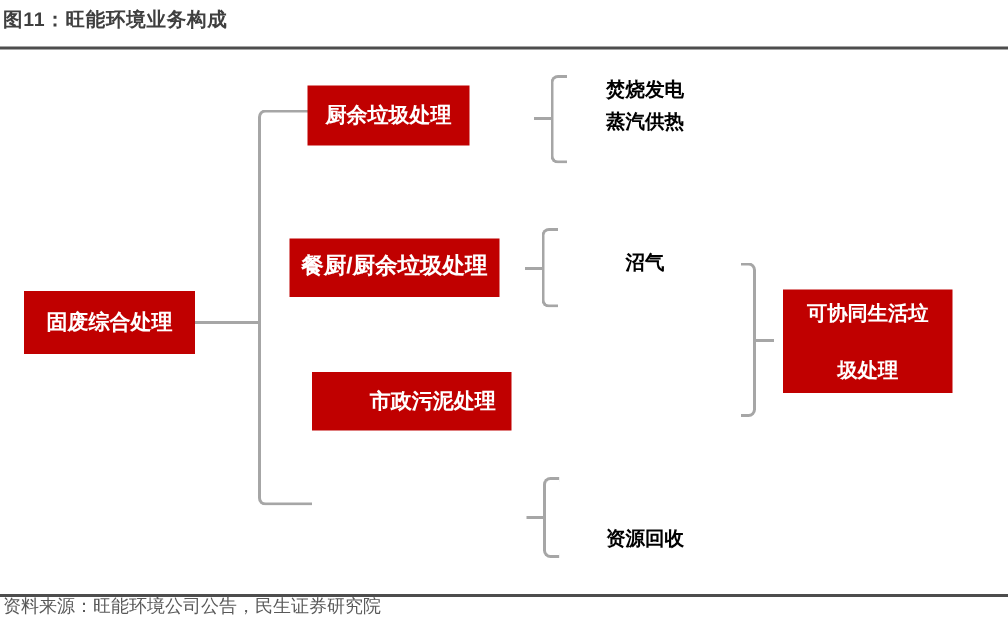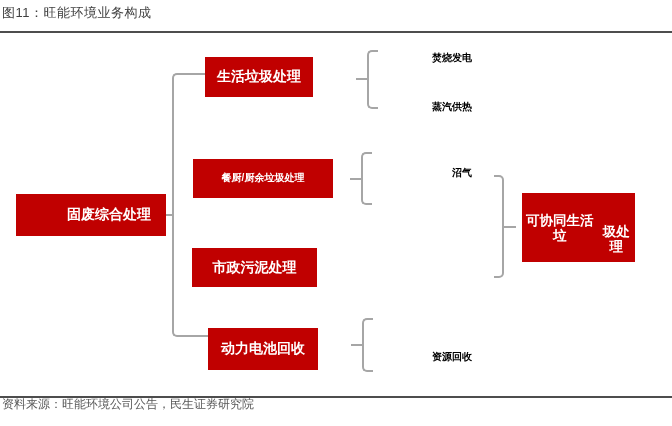--- a/index.html
+++ b/index.html
@@ -3,50 +3,50 @@
 <meta charset="utf-8">
 <style>
   html,body{margin:0;padding:0;background:#fff;}
   .page{
     position:relative;width:672px;height:426px;background:#fff;overflow:hidden;
     font-family:"Liberation Sans","DejaVu Sans",sans-serif;
   }
   
   .fig-title{
     position:absolute;left:2px;top:4px;
-    font-size:13px;font-weight:normal;color:var(--title-color,#3F3F3F);
+    font-size:13px;font-weight:bold;color:var(--title-color,#3F3F3F);
     letter-spacing:.5px;white-space:nowrap;
   }
   .title-rule{position:absolute;left:0;top:31px;width:672px;height:2px;background:var(--rule-dark,#4D4D4D);}
   .footer-rule{position:absolute;left:0;top:396px;width:672px;height:2px;background:var(--rule-dark,#4D4D4D);}
   .source-note{
     position:absolute;left:2px;top:396px;
     font-size:12px;color:var(--source-color,#595959);white-space:nowrap;
   }
   
   .rbox{
     position:absolute;z-index:2;
     background:var(--box-red,#C00000);color:var(--box-text,#fff);
     display:flex;align-items:center;justify-content:center;
     font-weight:bold;font-size:14px;text-align:center;line-height:1.25;
   }
-  .box-root   {left:16px;  top:194px; width:114px; height:42px;padding-left:36px;}
+  .box-root   {left:16px;  top:194px; width:114px; height:42px;}
   .box-b0     {left:205px; top:57px;  width:108px; height:40px;}
-  .box-b1     {left:193px; top:159px; width:140px; height:39px; font-size:10px;}
-  .box-b2     {left:192px; top:248px; width:125px; height:39px;}
+  .box-b1     {left:193px; top:159px; width:140px; height:39px; font-size:15px;}
+  .box-b2     {left:208px; top:248px; width:105px; height:39px;padding-left:28px;}
   .box-b3     {left:208px; top:328px; width:110px; height:42px;}
-  .box-syn    {left:522px; top:193px; width:113px; height:69px; flex-direction:row; font-size:13.5px;}
+  .box-syn    {left:522px; top:193px; width:113px; height:69px; flex-direction:column; font-size:13.5px;}
   .box-syn .ln{display:block;line-height:15px;}
   .box-syn .ln + .ln{margin-top:23px;}
   
   .out-label{
-    position:absolute;z-index:2;left:388px;width:84px;text-align:right;
-    font-weight:bold;font-size:10px;color:var(--label-black,#000);white-space:nowrap;
+    position:absolute;z-index:2;left:388px;width:84px;text-align:center;
+    font-weight:bold;font-size:13px;color:var(--label-black,#000);white-space:nowrap;
   }
-  .o00{top:51px;} .o01{top:100px;} .o10{top:166px;} .o11{top:193px;} .o30{top:350px;}
+  .o00{top:51px;} .o01{top:72px;} .o10{top:166px;} .o11{top:193px;} .o30{top:350px;}
   
   .ln-h{position:absolute;z-index:1;height:2px;background:var(--line-gray,#A6A6A6);}
   .trunk{
     position:absolute;z-index:1;left:172px;top:73px;width:36px;height:264px;
     box-sizing:border-box;
     border-left:2px solid var(--line-gray,#A6A6A6);
     border-top:2px solid var(--line-gray,#A6A6A6);
     border-bottom:2px solid var(--line-gray,#A6A6A6);
     border-radius:5px 0 0 5px;
   }
@@ -94,34 +94,31 @@
   <div class="ln-h nub-c"></div>
 
   <div class="brk brk-open-left brk-d"></div>
   <div class="ln-h nub-d"></div>
 
   <div class="rbox box-root">
     <span>固废综合处理</span>
   </div>
 
   <div class="rbox box-b0">
-    <span>生活垃圾处理</span>
+    <span>厨余垃圾处理</span>
   </div>
 
   <div class="rbox box-b1">
     <span>餐厨/厨余垃圾处理</span>
   </div>
 
   <div class="rbox box-b2">
     <span>市政污泥处理</span>
   </div>
 
-  <div class="rbox box-b3">
-    <span>动力电池回收</span>
-  </div>
 
   <div class="rbox box-syn">
     <span class="ln">可协同生活垃</span>
     <span class="ln">圾处理</span>
   </div>
 
   <div class="out-label o00">焚烧发电</div>
   <div class="out-label o01">蒸汽供热</div>
   <div class="out-label o10">沼气</div>
   <div class="out-label o30">资源回收</div>

